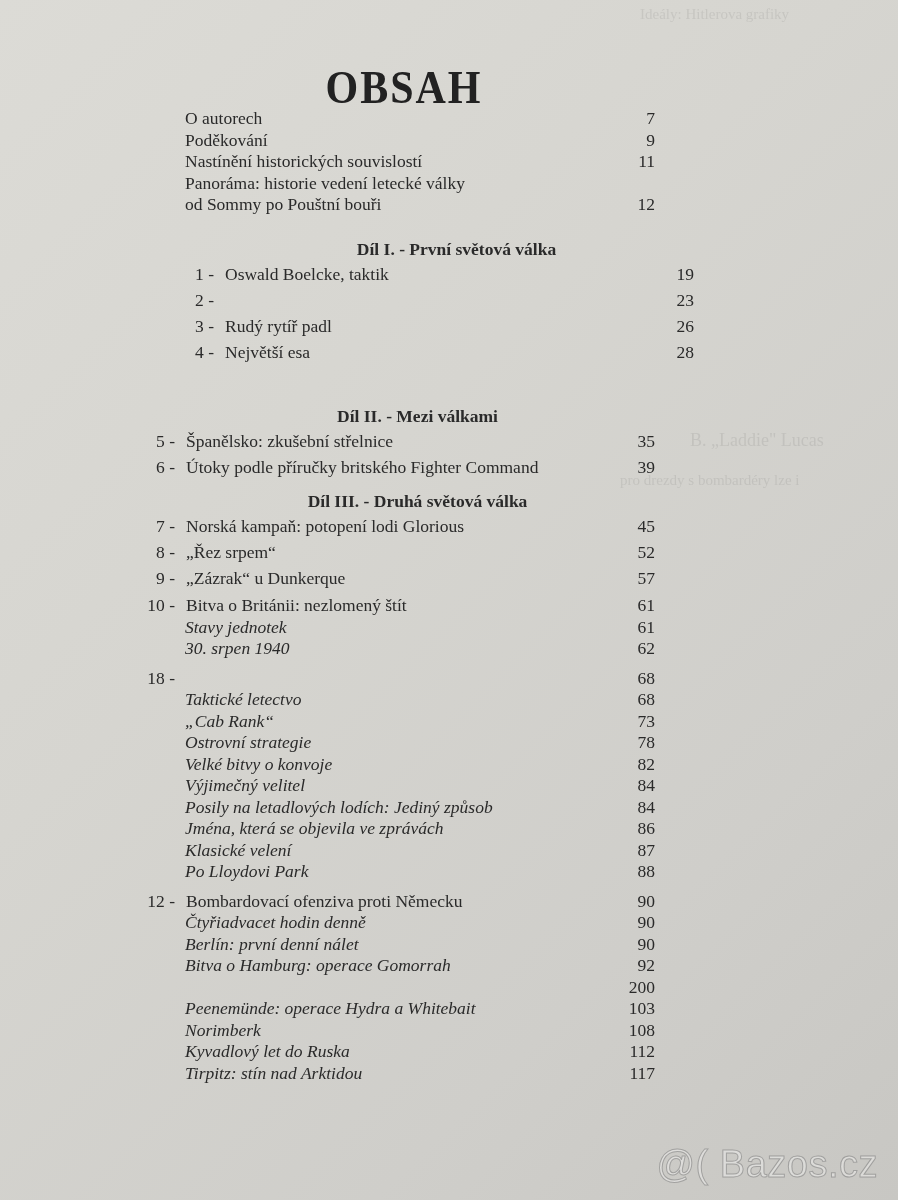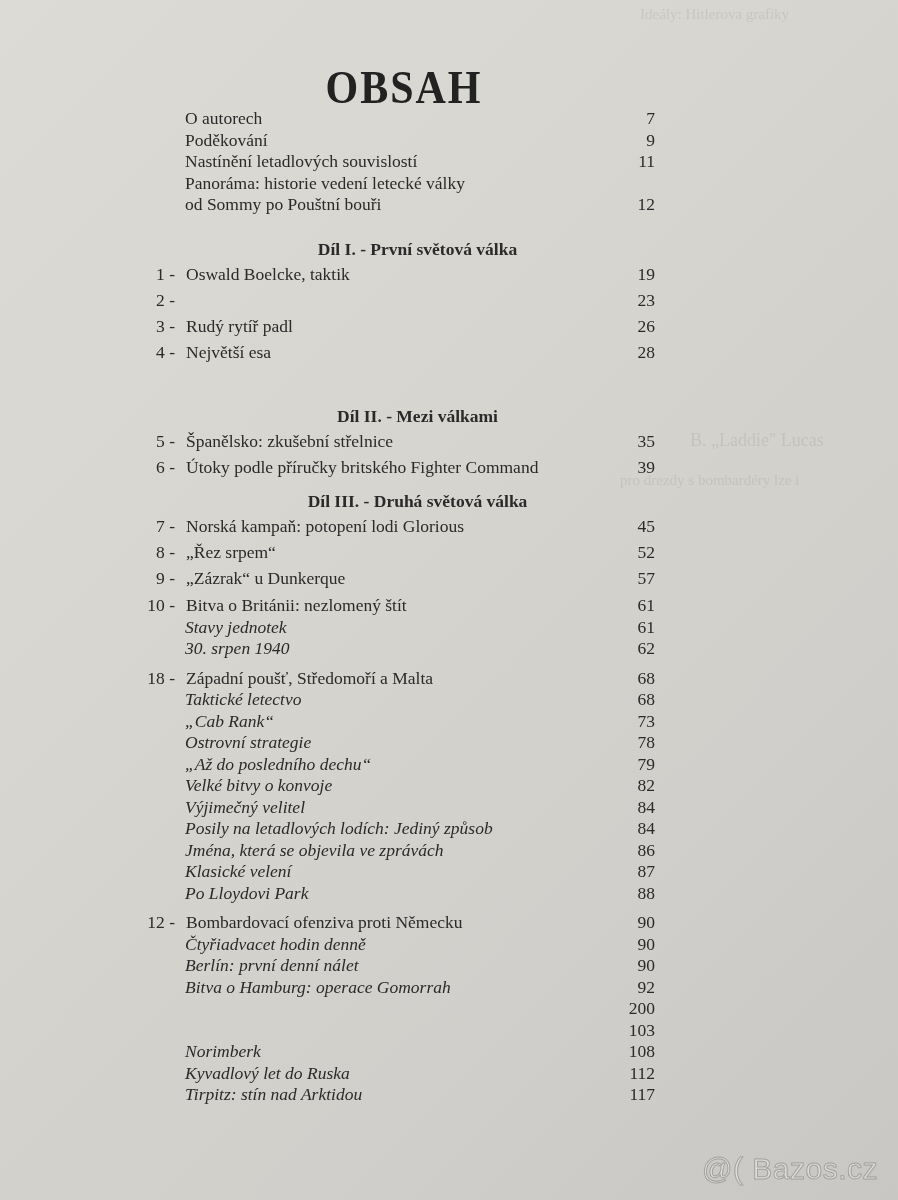--- a/index.html
+++ b/index.html
@@ -27,21 +27,21 @@
     .row.front .label { left: 35px; text-align: right; }
     .row.sub .label { font-style: italic; left: 35px; }
     .row.chap { height: 26px; line-height: 26px; }
     .row.chap.tight { height: 21.5px; line-height: 21.5px; }
     .part-heading {
       position: relative; text-align: center; font-weight: bold; font-size: 17.5px;
       height: 24px; line-height: 24px; margin-left: 30px;
     }
     .watermark {
       position: absolute; right: 20px; bottom: 14px; font-family: "Liberation Sans", sans-serif;
-      font-size: 30px; color: rgba(255,255,255,0.35);
+      font-size: 38px; color: rgba(255,255,255,0.35);
       -webkit-text-stroke: 1px rgba(120,120,120,0.55); letter-spacing: 0.5px;
     }
   </style>
 </head>
 <body>
 
 <div class="page">
   <div class="ghost" style="left:640px;top:4px;">Ideály: Hitlerova grafiky</div>
   <div class="ghost" style="left:690px;top:430px;font-size:18px;">B. „Laddie" Lucas</div>
   <div class="ghost" style="left:620px;top:470px;">pro drezdy s bombardéry lze i</div>
@@ -51,34 +51,34 @@
   <div class="toc" style="top:108px;">
     <div class="row front">
         <span class="label">O autorech</span>
         <span class="page-no">7</span>
       </div>
     <div class="row front">
         <span class="label">Poděkování</span>
         <span class="page-no">9</span>
       </div>
     <div class="row front">
-        <span class="label">Nastínění letadlových souvislostí</span>
+        <span class="label">Nastínění historických souvislostí</span>
         <span class="page-no">11</span>
       </div>
     <div class="row front">
         <span class="label">Panoráma: historie vedení letecké války</span>
         <span class="page-no"></span>
       </div>
     <div class="row front">
         <span class="label">od Sommy po Pouštní bouři</span>
         <span class="page-no">12</span>
       </div>
   </div>
 
-  <div class="toc" style="top:237px;">
+  <div class="toc" style="top:237px;margin-left:39px;">
     <div class="part-heading">Díl I. - První světová válka</div>
     <div class="row chap">
         <span class="num">1 -</span>
         <span class="label">Oswald Boelcke, taktik</span>
         <span class="page-no">19</span>
       </div>
     <div class="row chap">
         <span class="num">2 -</span>
         <span class="page-no">23</span>
       </div>
@@ -137,38 +137,33 @@
         <span class="page-no">61</span>
       </div>
     <div class="row sub">
         <span class="label">30. srpen 1940</span>
         <span class="page-no">62</span>
       </div>
 
     <div style="height:8px"></div>
     <div class="row chap tight">
         <span class="num">18 -</span>
-        <span class="label">Západní poušť, Středomoří a Malta</span>
         <span class="page-no">68</span>
       </div>
     <div class="row sub">
         <span class="label">Taktické letectvo</span>
         <span class="page-no">68</span>
       </div>
     <div class="row sub">
         <span class="label">„Cab Rank“</span>
         <span class="page-no">73</span>
       </div>
     <div class="row sub">
         <span class="label">Ostrovní strategie</span>
         <span class="page-no">78</span>
-      </div>
-    <div class="row sub">
-        <span class="label">„Až do posledního dechu“</span>
-        <span class="page-no">79</span>
       </div>
     <div class="row sub">
         <span class="label">Velké bitvy o konvoje</span>
         <span class="page-no">82</span>
       </div>
     <div class="row sub">
         <span class="label">Výjimečný velitel</span>
         <span class="page-no">84</span>
       </div>
     <div class="row sub">
@@ -203,20 +198,21 @@
         <span class="page-no">90</span>
       </div>
     <div class="row sub">
         <span class="label">Bitva o Hamburg: operace Gomorrah</span>
         <span class="page-no">92</span>
       </div>
     <div class="row sub">
         <span class="page-no">200</span>
       </div>
     <div class="row sub">
+        <span class="label">Peenemünde: operace Hydra a Whitebait</span>
         <span class="page-no">103</span>
       </div>
     <div class="row sub">
         <span class="label">Norimberk</span>
         <span class="page-no">108</span>
       </div>
     <div class="row sub">
         <span class="label">Kyvadlový let do Ruska</span>
         <span class="page-no">112</span>
       </div>

